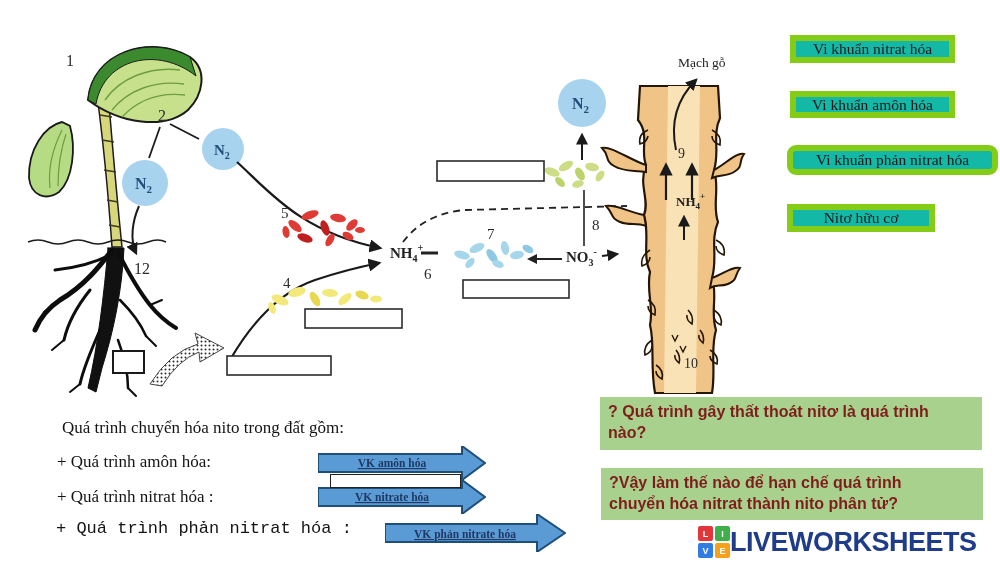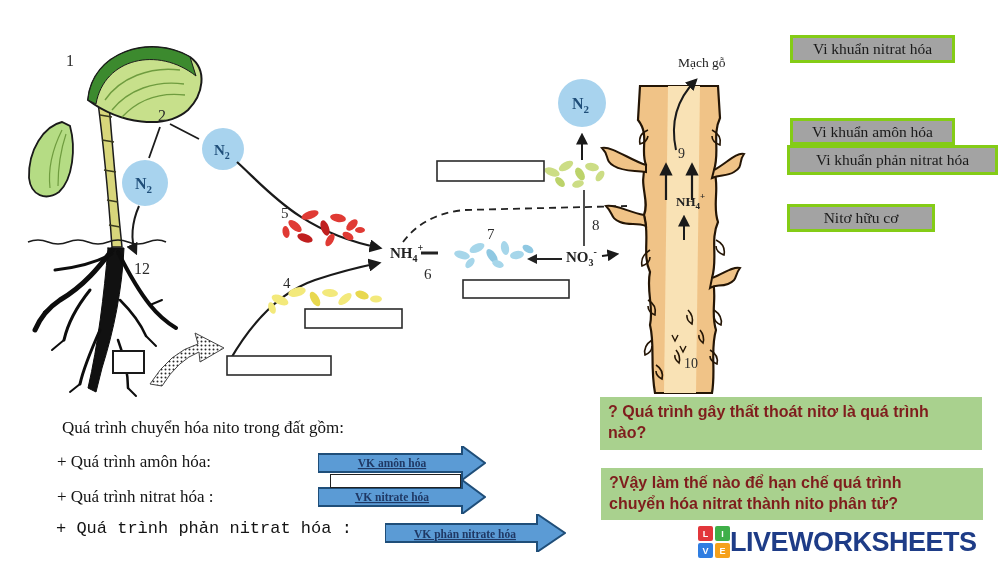--- a/index.html
+++ b/index.html
@@ -1,21 +1,21 @@
 <!DOCTYPE html>
 <html><head>
 <meta charset="utf-8">
 <style>
   html,body{margin:0;padding:0;background:#fff;}
   .stage{position:relative;width:1000px;height:562px;background:#ffffff;overflow:hidden;
          font-family:"Liberation Sans",sans-serif;}
   svg text{user-select:none;}
 
   
-  .bank-item{position:absolute;background:#a3a3a3;border:3px solid #84cc16;
+  .bank-item{position:absolute;background:#14b8a6;border:6px solid #84cc16;
              display:flex;align-items:center;justify-content:center;
              font-family:"Liberation Serif",serif;font-size:15.5px;color:#1a1a1a;
              box-sizing:border-box;}
 
   
   .question{position:absolute;background:#a9d18e;color:#7f1d1d;
             font-family:"Liberation Sans",sans-serif;font-weight:bold;
             font-size:16px;line-height:1.3;padding:5px 8px;box-sizing:border-box;
             white-space:pre-line;}
 
@@ -200,24 +200,24 @@
     <path d="M 692,200 L 692,165" stroke="#1a1a1a" stroke-width="2.2" fill="none" marker-end="url(#ah)"></path>
     <text x="678" y="158" font-family="Liberation Serif,serif" font-size="14" fill="#2b2b2b">9</text>
     <text x="676" y="206" font-size="13" fill="#222" font-family="Liberation Serif,serif" font-weight="600"><tspan>NH</tspan><tspan dy="3" font-size="9">4</tspan><tspan dy="-10" font-size="9">+</tspan></text>
     <path d="M 684,240 L 684,217" stroke="#1a1a1a" stroke-width="2" fill="none" marker-end="url(#ah)"></path>
     <text x="684" y="368" font-family="Liberation Serif,serif" font-size="14" fill="#2b2b2b">10</text>
   </svg>
 
   <div class="bank-item" style="left:790px;top:35px;width:165px;height:28px;">
     <span>Vi khuẩn nitrat hóa</span>
   </div>
-  <div class="bank-item" style="left:790px;top:91px;width:165px;height:27px;margin-top:27px;">
+  <div class="bank-item" style="left:790px;top:91px;width:165px;height:27px;">
     <span>Vi khuẩn amôn hóa</span>
   </div>
-  <div class="bank-item" style="left:787px;top:145px;width:211px;height:30px;">
+  <div class="bank-item" style="left:787px;top:145px;width:211px;height:30px;border-radius:9px;">
     <span>Vi khuẩn phản nitrat hóa</span>
   </div>
   <div class="bank-item" style="left:787px;top:204px;width:148px;height:28px;">
     <span>Nitơ hữu cơ</span>
   </div>
 
   <div class="note" style="left:62px;top:418px;">Quá trình chuyển hóa nito trong đất gồm:</div>
   <div class="note" style="left:57px;top:452px;text-align:right;">+ Quá trình amôn hóa:</div>
   <div class="note" style="left:57px;top:487px;">+ Quá trình nitrat hóa :</div>
   <div class="note" style="left:56px;top:519px;font-family:Liberation Mono, monospace;">+ Quá trình phản nitrat hóa :</div>

